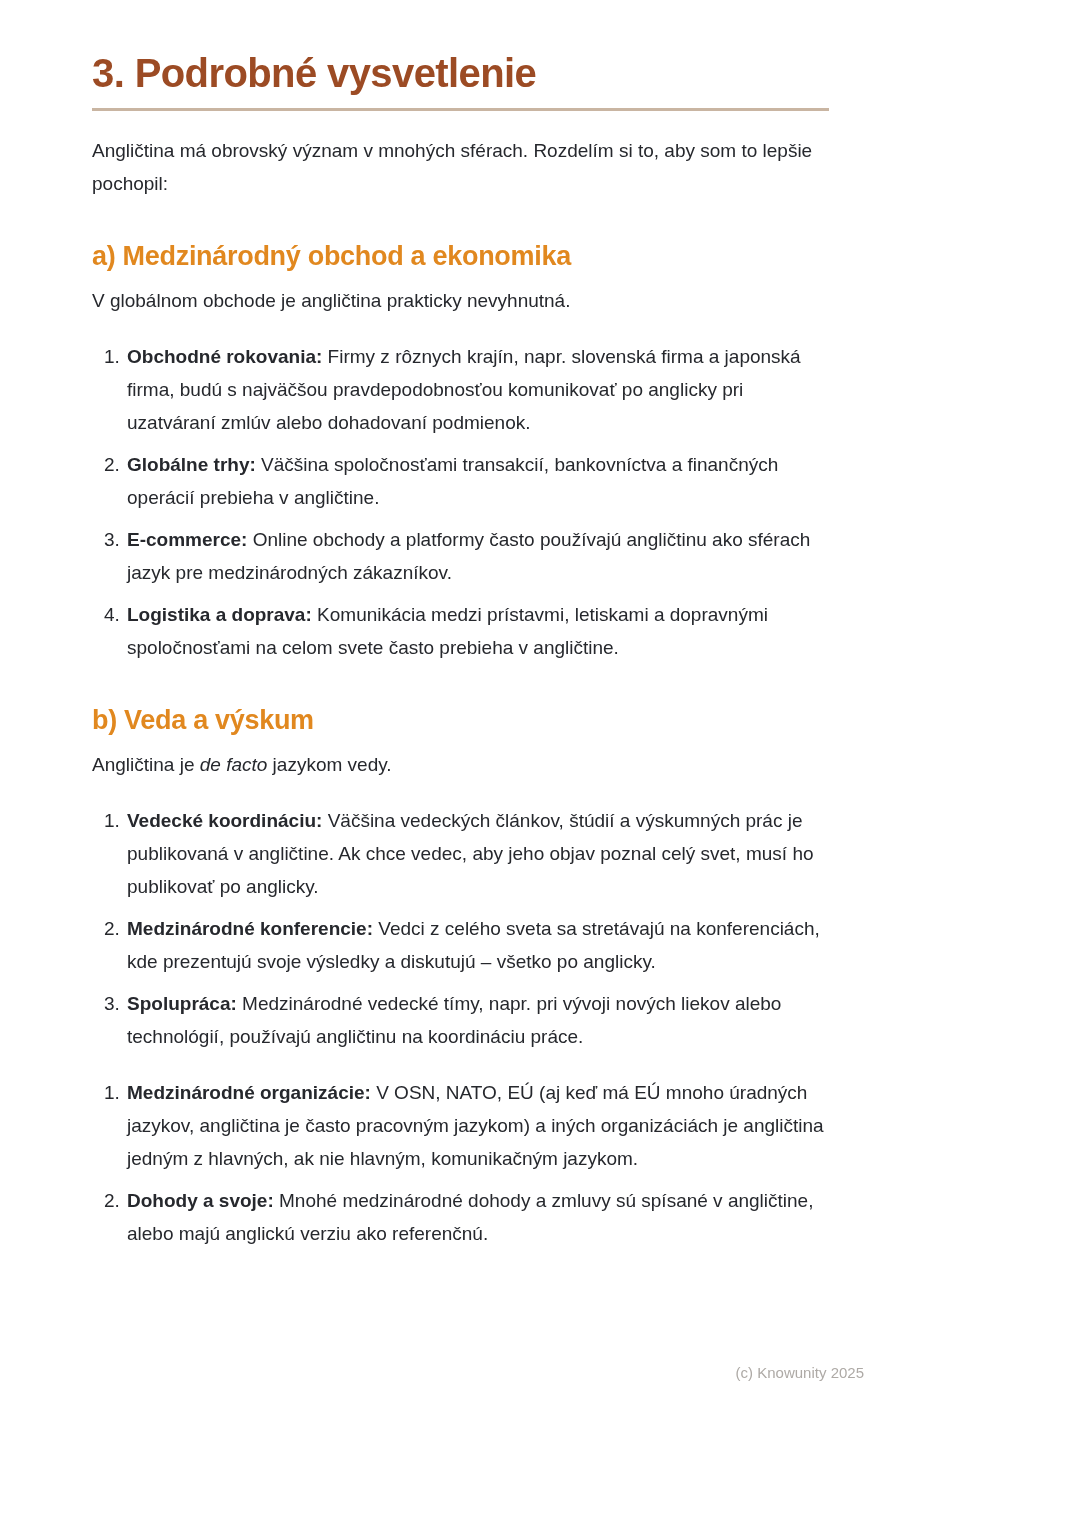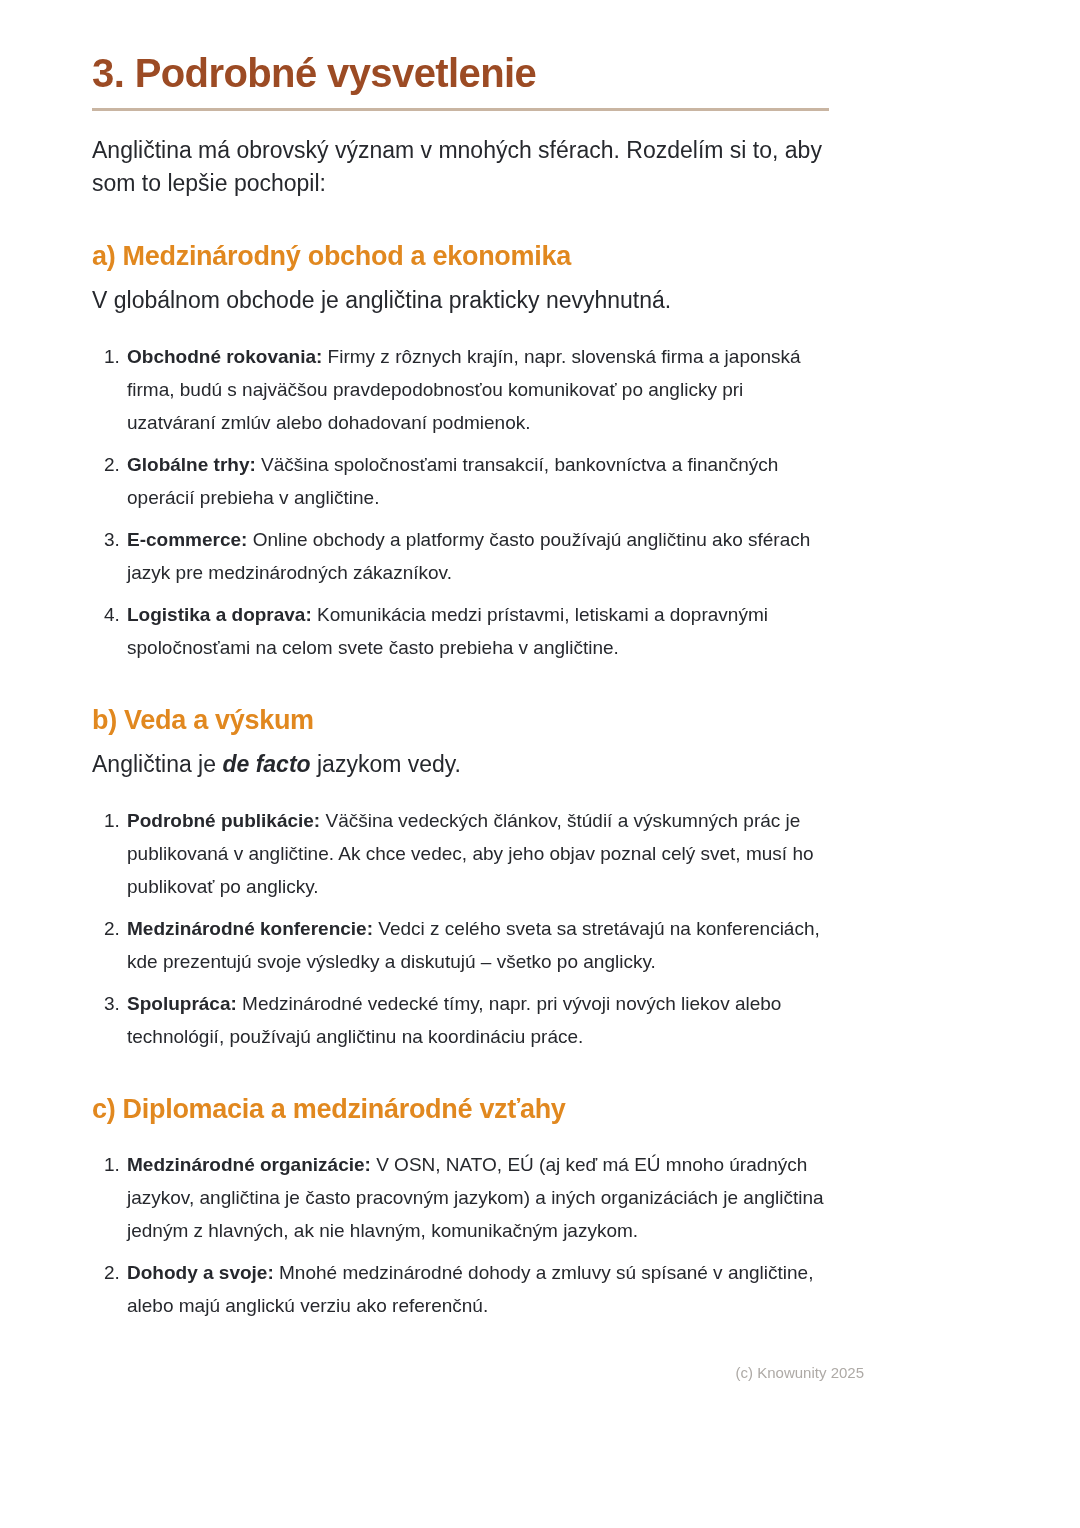--- a/index.html
+++ b/index.html
@@ -42,21 +42,21 @@
   }
   .rule{
     margin:12px 0 0 0;
     height:3px;
     width:100%;
     background:var(--c-rule);
     border:none;
   }
   p{
     margin:0;
-    font-size:23px;
+    font-size:19px;
     line-height:33px;
     color:var(--c-body);
   }
   p.page-intro{margin-top:23px;}
   h2.section-heading{
     margin:40px 0 0 0;
     font-size:27px;
     line-height:32px;
     font-weight:700;
     letter-spacing:-0.3px;
@@ -73,21 +73,21 @@
   ol.section-list li{
     margin:0 0 9px 0;
     padding-left:2px;
   }
   ol.section-list li:last-child{margin-bottom:0;}
   ol.section-list li::marker{
     color:var(--c-body);
     font-weight:400;
   }
   ol.section-list strong{font-weight:700;}
-  em{font-style:italic;font-weight:bold;}
+  em{font-style:italic;}
   .edge-stripe{
     position:absolute;
     left:975px;
     top:50px;
     width:58px;
     height:1428px;
     background:var(--c-stripe-fill);
     border-left:7px solid var(--c-stripe-border);
   }
   .watermark{
@@ -120,26 +120,25 @@
     <ol class="section-list">
       <li><strong>Obchodné rokovania:</strong> <span>Firmy z rôznych krajín, napr. slovenská firma a japonská firma, budú s najväčšou pravdepodobnosťou komunikovať po anglicky pri uzatváraní zmlúv alebo dohadovaní podmienok.</span></li>
       <li><strong>Globálne trhy:</strong> <span>Väčšina spoločnosťami transakcií, bankovníctva a finančných operácií prebieha v angličtine.</span></li>
       <li><strong>E-commerce:</strong> <span>Online obchody a platformy často používajú angličtinu ako sférach jazyk pre medzinárodných zákazníkov.</span></li>
       <li><strong>Logistika a doprava:</strong> <span>Komunikácia medzi prístavmi, letiskami a dopravnými spoločnosťami na celom svete často prebieha v angličtine.</span></li>
     </ol>
 
     <h2 class="section-heading">b) Veda a výskum</h2>
     <p class="section-intro"><span>Angličtina je </span><em>de facto</em><span> jazykom vedy.</span></p>
     <ol class="section-list">
-      <li><strong>Podrobné publikácie:</strong> <span>Väčšina vedeckých článkov, štúdií a výskumných prác je publikovaná v angličtine. Ak chce vedec, aby jeho objav poznal celý svet, musí ho publikovať po anglicky.</span></li>
+      <li><strong>Vedecké koordináciu:</strong> <span>Väčšina vedeckých článkov, štúdií a výskumných prác je publikovaná v angličtine. Ak chce vedec, aby jeho objav poznal celý svet, musí ho publikovať po anglicky.</span></li>
       <li><strong>Medzinárodné konferencie:</strong> <span>Vedci z celého sveta sa stretávajú na konferenciách, kde prezentujú svoje výsledky a diskutujú – všetko po anglicky.</span></li>
       <li><strong>Spolupráca:</strong> <span>Medzinárodné vedecké tímy, napr. pri vývoji nových liekov alebo technológií, používajú angličtinu na koordináciu práce.</span></li>
     </ol>
 
-    <h2 class="section-heading">c) Diplomacia a medzinárodné vzťahy</h2>
     <ol class="section-list">
       <li><strong>Medzinárodné organizácie:</strong> <span>V OSN, NATO, EÚ (aj keď má EÚ mnoho úradných jazykov, angličtina je často pracovným jazykom) a iných organizáciách je angličtina jedným z hlavných, ak nie hlavným, komunikačným jazykom.</span></li>
       <li><strong>Dohody a svoje:</strong> <span>Mnohé medzinárodné dohody a zmluvy sú spísané v angličtine, alebo majú anglickú verziu ako referenčnú.</span></li>
     </ol>
 
   </div>
 
   <div class="watermark">(c) Knowunity 2025</div>
 
 </div>

